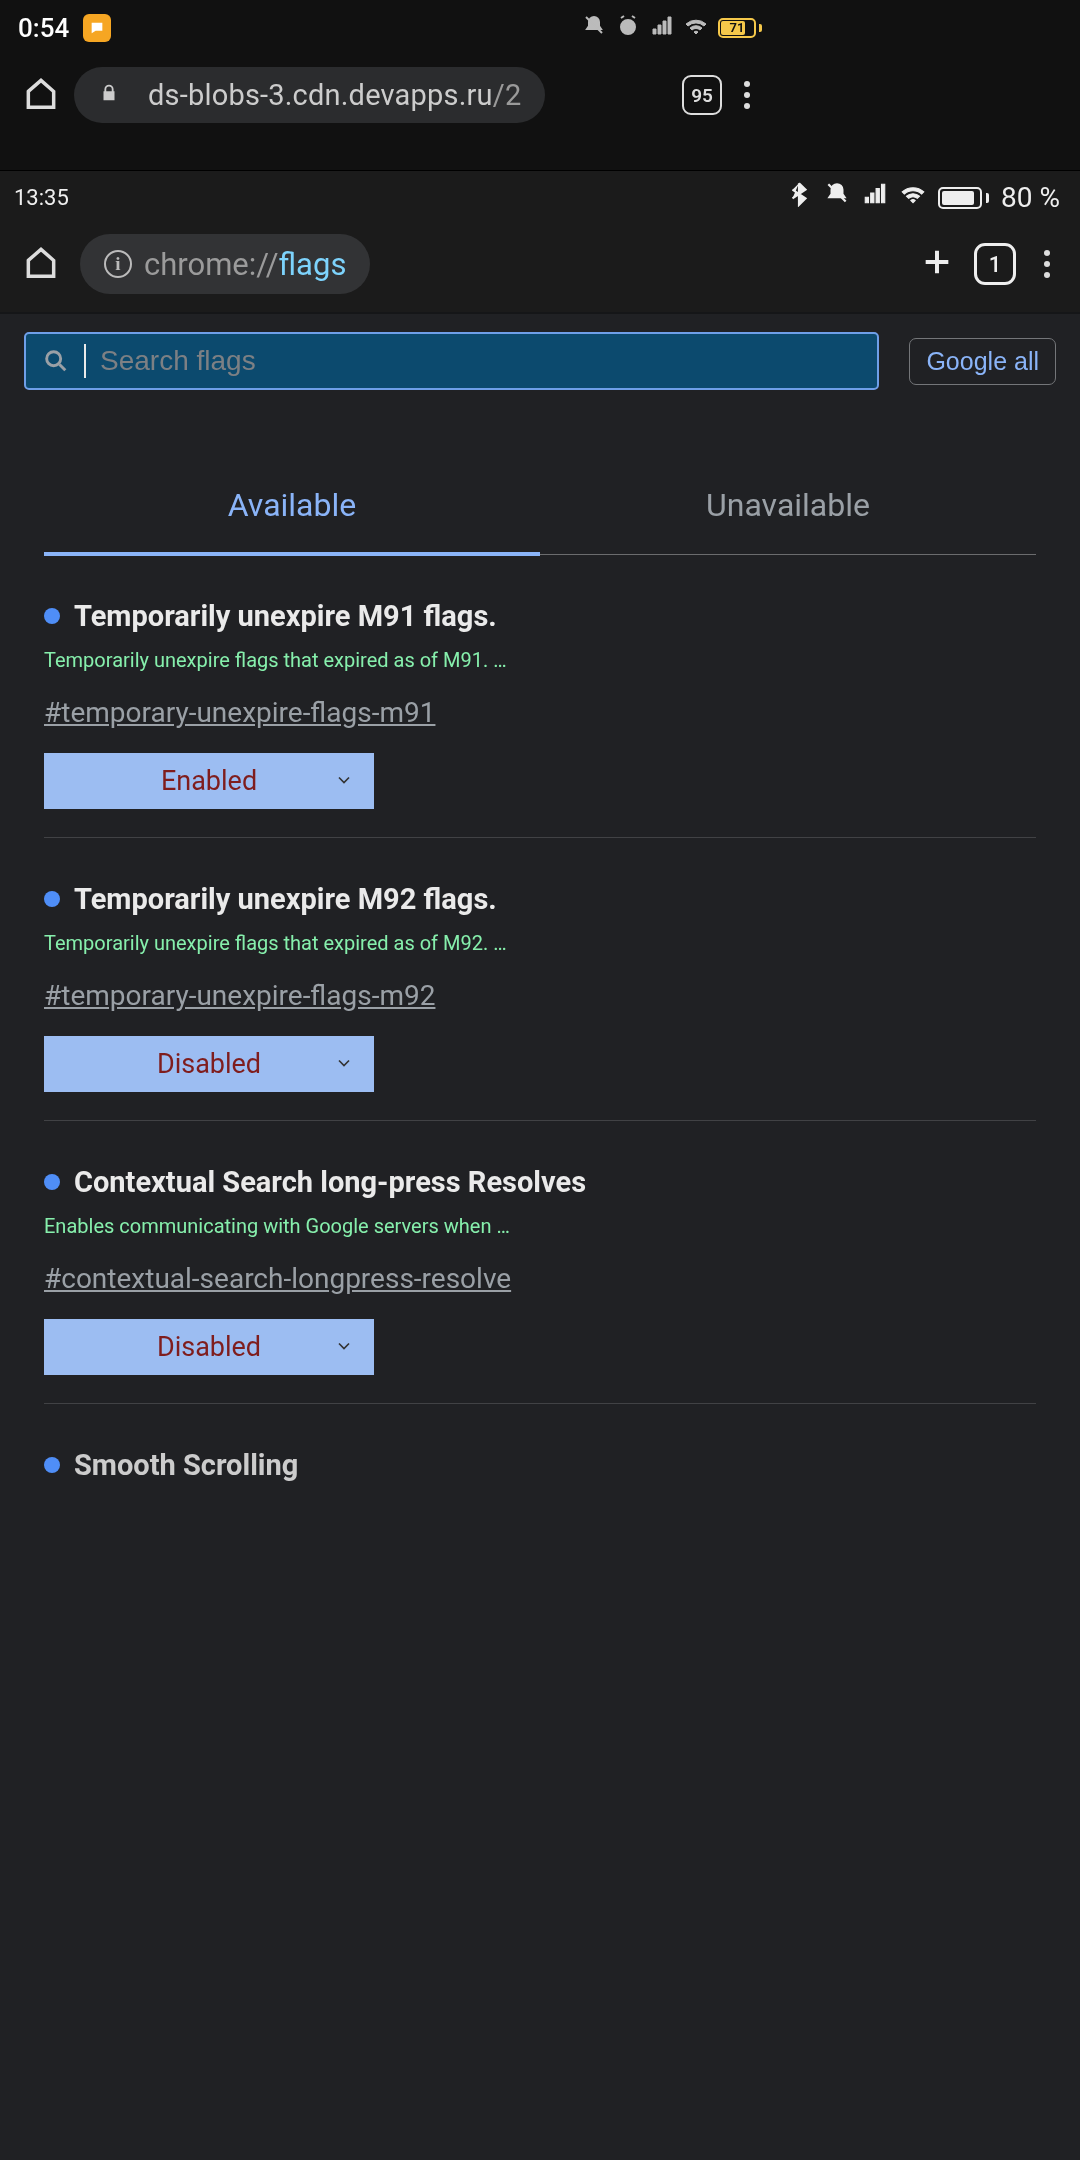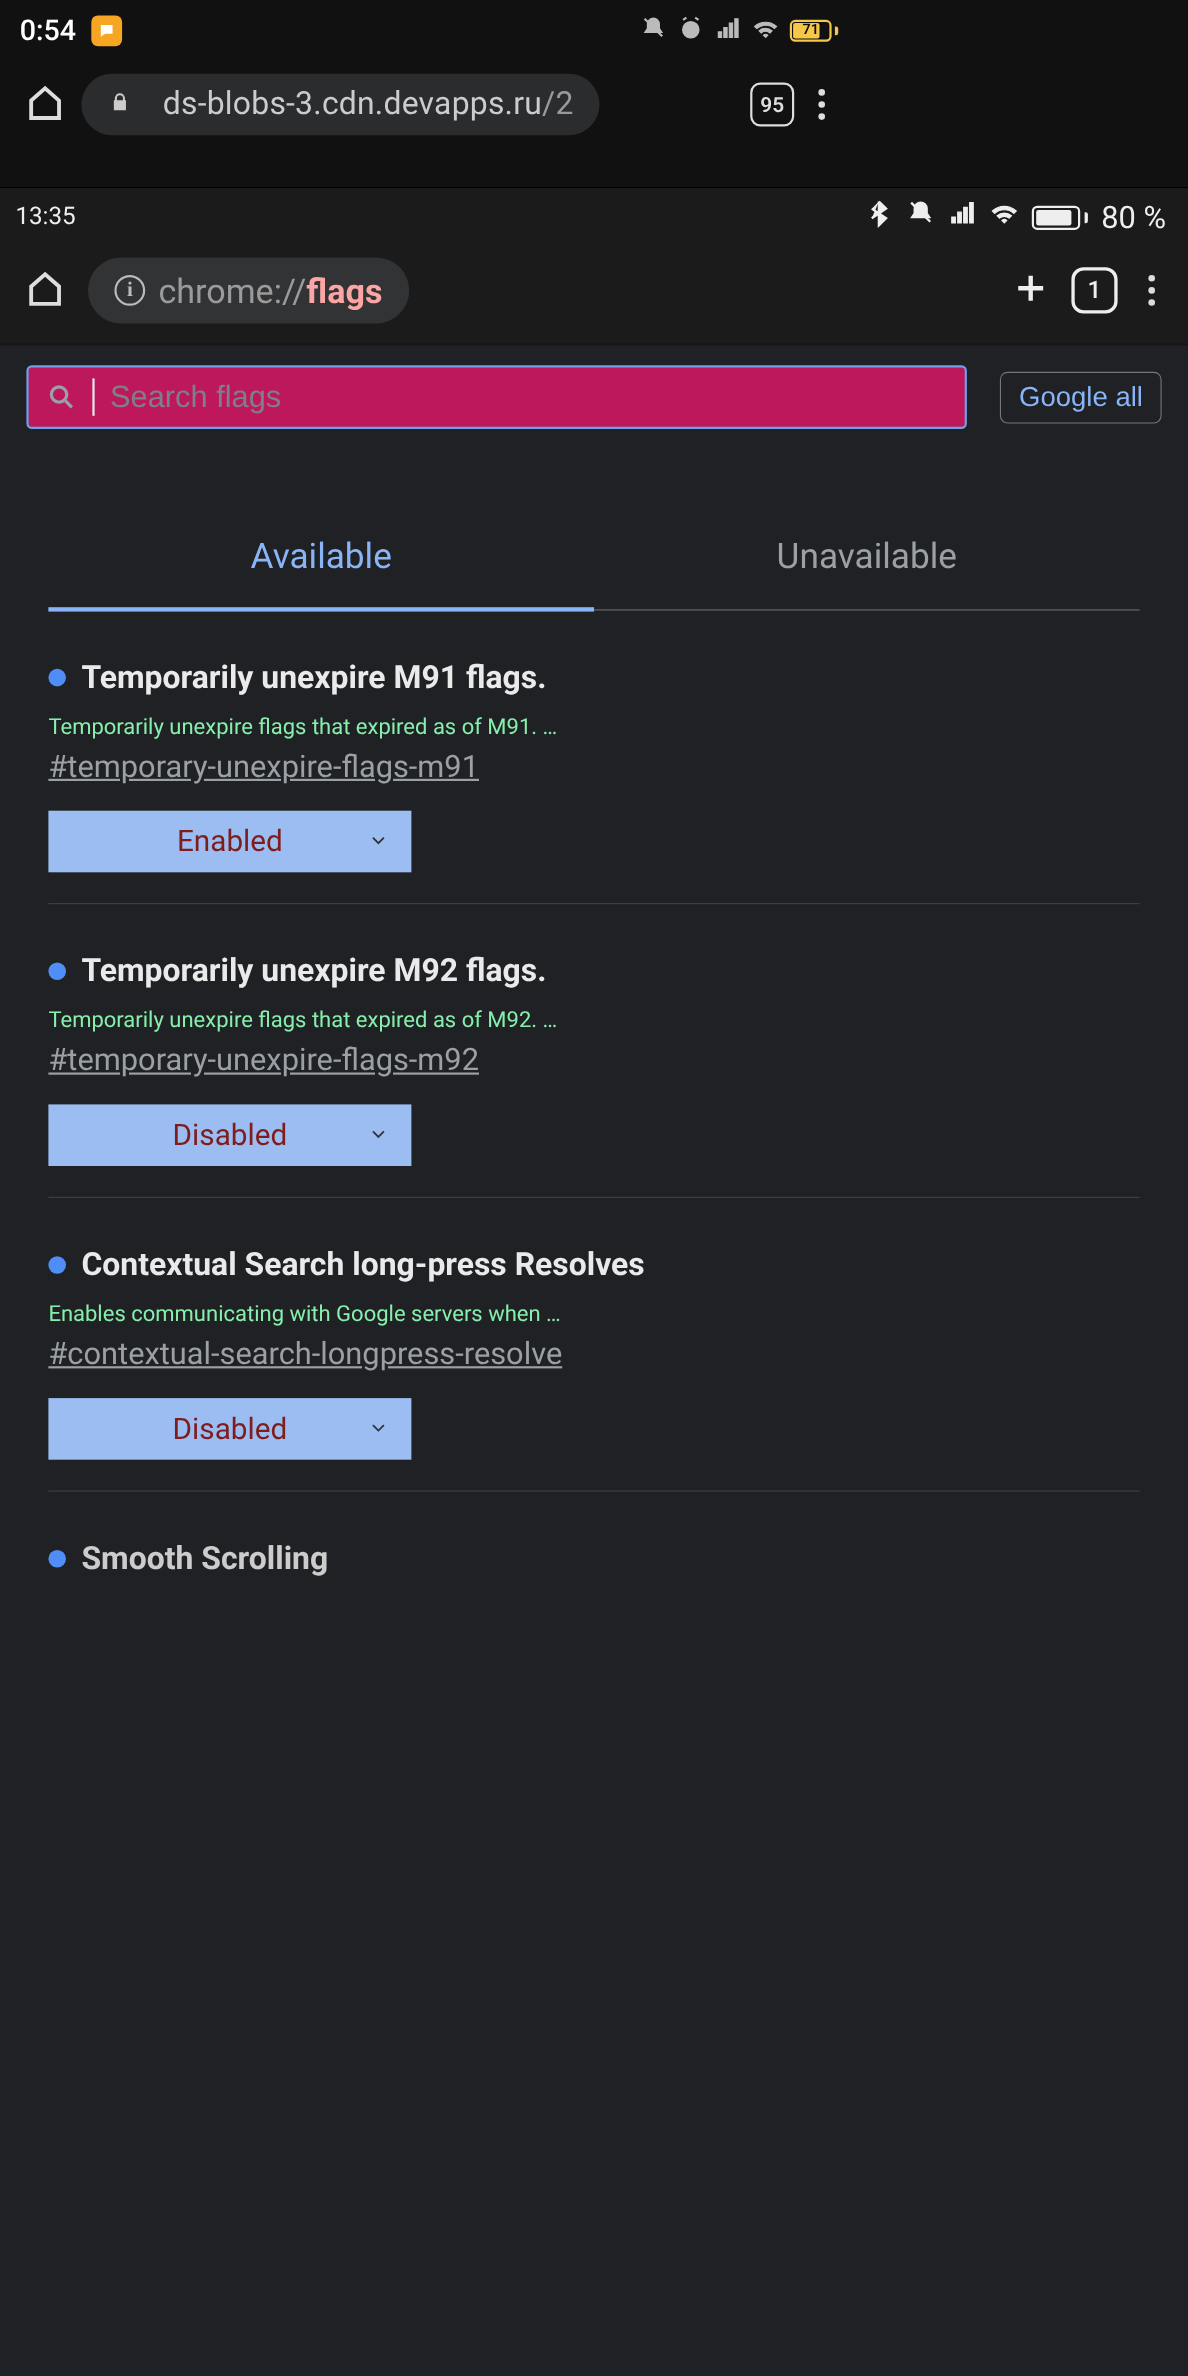--- a/index.html
+++ b/index.html
@@ -41,47 +41,47 @@
   .batt-inner .shell { width:44px; height:22px; border:2.5px solid #eee; border-radius:5px; position:relative; }
   .batt-inner .shell .fill { position:absolute; left:2px; top:2px; bottom:2px; width:80%; background:#eee; border-radius:2px; }
   .batt-inner .nub { width:3px; height:10px; background:#eee; border-radius:0 2px 2px 0; }
 
   .chrome-inner { display:flex; align-items:center; gap:20px; padding:10px 22px 18px; }
   .chrome-inner .home-btn svg { width:38px; height:38px; }
   .url-pill-inner { display:flex; align-items:center; gap:12px; background:#323335; border-radius:50px; padding:12px 24px; height:60px; }
   .info-circle { width:28px; height:28px; border:2.5px solid #bbb; border-radius:50%; display:flex; align-items:center; justify-content:center; color:#bbb; font-size:19px; font-weight:700; font-family: Georgia, serif; }
   .url-inner { font-size:31px; }
   .url-inner .dim { color:#9b9b9b; }
-  .url-inner .bright { color:#fca5a5; font-weight:700; }
+  .url-inner .bright { color:#7dd3fc; font-weight:400; }
   .plus-btn svg { width:34px; height:34px; stroke:#eee; }
   .tab-count-inner { width:42px; height:42px; border:3px solid #eee; border-radius:11px; display:flex; align-items:center; justify-content:center; font-size:22px; font-weight:500; color:#eee; }
 
   
   .flags-page { flex:1; background:#202124; border-top:2px solid #151618; display:flex; flex-direction:column; overflow:hidden; }
   .search-row { display:flex; align-items:center; gap:30px; padding:18px 24px; }
-  .search-box { flex:1; display:flex; align-items:center; gap:14px; border:2px solid #6f9fe8; border-radius:5px; padding:10px 16px; height:58px; background:#be185d; }
+  .search-box { flex:1; display:flex; align-items:center; gap:14px; border:2px solid #6f9fe8; border-radius:5px; padding:10px 16px; height:58px; background:#0c4a6e; }
   .search-box svg { width:28px; height:28px; stroke:#9aa0a6; fill:none; }
   .search-box input { flex:1; background:transparent; border:none; outline:none; color:#bbb; font-size:28px; }
   .search-box input::placeholder { color:#7d8084; }
   .search-box .cursor { width:2px; height:34px; background:#eaeaea; }
   .reset-btn { border:1.5px solid #747679; border-radius:7px; padding:8px 16px; color:#8ab4f8; font-size:25px; background:transparent; }
 
   .truncated-top { height:14px; }
 
   .tabs-row { display:flex; margin:40px 44px 0; border-bottom:1px solid #6b6c6e; }
   .tab { flex:1; text-align:center; font-size:32px; padding:24px 0 28px; color:#9aa0a6; }
   .tab.active { color:#8ab4f8; border-bottom:4px solid #8ab4f8; margin-bottom:-2px; }
 
   .flags-list { padding:0 44px; }
   .flag-item { padding:44px 0 28px; border-bottom:1.5px solid #414245; }
   .flag-title-row { display:flex; align-items:center; gap:14px; }
   .bullet { width:16px; height:16px; background:#4f8ef7; border-radius:50%; flex-shrink:0; }
   .flag-title { font-size:29px; font-weight:700; color:#eaeaea; }
   .flag-desc { font-size:20px; color:#86efac; margin-top:14px; line-height:1.35; white-space:nowrap; overflow:hidden; text-overflow:clip; }
-  .flag-anchor { font-size:28px; color:#9aa0a6; text-decoration:underline; margin-top:6px; display:inline-block; }
+  .flag-anchor { font-size:28px; color:#9aa0a6; text-decoration:underline; margin-top:22px; display:inline-block; }
   .flag-select { margin-top:24px; width:330px; height:56px; background:#9cbdf2; color:#7f1d1d; border:none; display:flex; align-items:center; justify-content:center; position:relative; font-size:27px; }
   .flag-select .chev { position:absolute; right:20px; top:50%; transform:translateY(-50%); }
   .flag-select .chev svg { width:20px; height:20px; stroke:#333; fill:none; }
 
   .flag-item.last { border-bottom:none; padding-bottom:0; }
   .flag-item.last .flag-title { color:#eaeaea; opacity:0.95; }
 
 </style>
 </head>
 <body>

